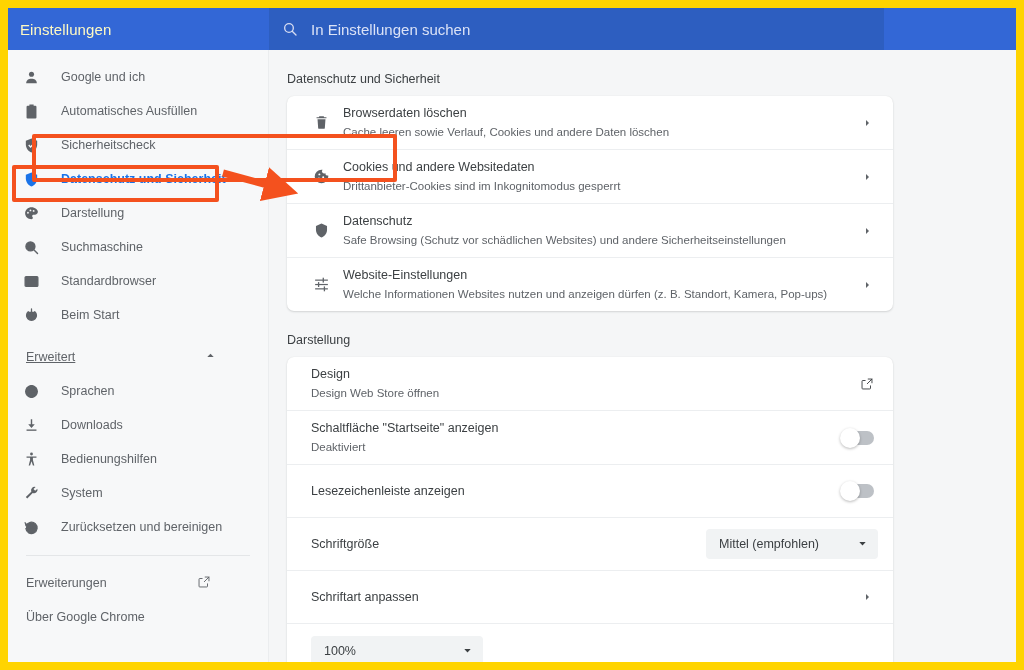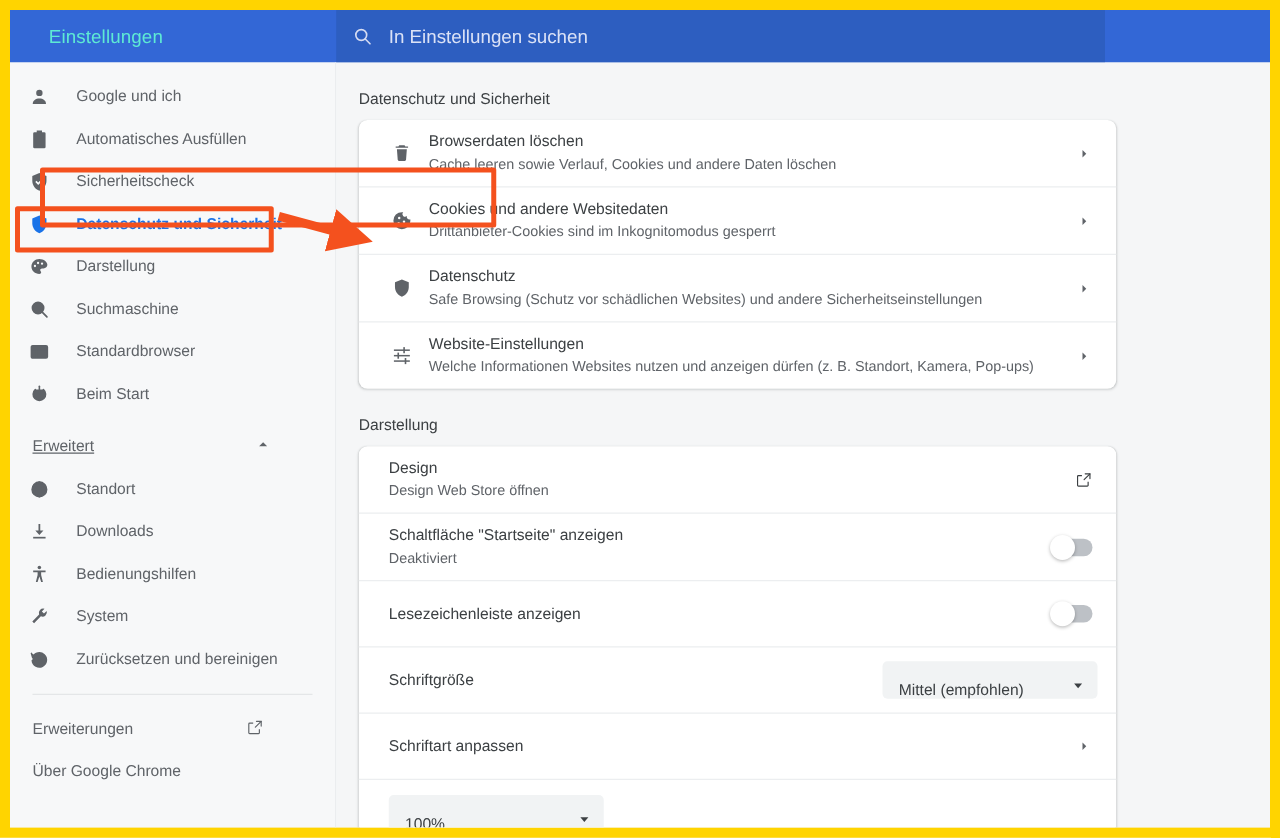--- a/index.html
+++ b/index.html
@@ -18,22 +18,22 @@
   }
 
   
   #header {
     position: absolute; left: 0; top: 0;
     width: 1008px; height: 42px;
     background: #3367d6;
     display: flex; align-items: center;
   }
   #app-title {
-    color: #5eead4; font-size: 15px; letter-spacing: .1px;
-    padding-left: 31px; width: 261px; flex: 0 0 261px;
+    color: #fef9c3; font-size: 15px; letter-spacing: .1px;
+    padding-left: 12px; width: 261px; flex: 0 0 261px;
   }
   #searchbar {
     flex: 1 1 auto; height: 42px; background: #2d5ec0;
     display: flex; align-items: center; margin-right: 132px;
   }
   #search-icon { width: 42px; display: flex; justify-content: center; align-items: center; }
   #search-icon svg { width: 16px; height: 16px; fill: none; stroke: #d6dcf2; stroke-width: 2; }
   #search-input {
     border: 0; outline: 0; background: transparent;
     color: #5eead4; font-size: 15px;
@@ -121,21 +121,21 @@
     background: #bdc1c6; position: relative; flex: 0 0 32px;
     margin-right: 4px;
   }
   .toggle .knob {
     position: absolute; left: -2px; top: -3px;
     width: 20px; height: 20px; border-radius: 50%;
     background: #fff; box-shadow: 0 1px 3px rgba(0,0,0,.28);
   }
   .select {
     height: 30px; min-width: 172px; border-radius: 4px;
-    background: #f1f3f4; display: flex; align-items: flex-end;
+    background: #f1f3f4; display: flex; align-items: center;
     padding: 0 10px 0 13px; cursor: pointer;
   }
   .select .sv { flex: 1 1 auto; font-size: 12.5px; color: #3c4043; }
   .select .sc svg { width: 11px; height: 11px; fill: #3c4043; }
 
   
   #hl-sidebar {
     position: absolute; left: 4px; top: 157px;
     width: 207px; height: 37px;
     border: 4px solid #f4511e; border-radius: 2px;
@@ -267,21 +267,21 @@
     <div class="nav-item">
       <span class="ic">
         <svg viewBox="0 0 24 24" fill="none" stroke="#5f6368" stroke-width="1.6">
             <circle cx="12" cy="12" r="8.3"></circle>
             <ellipse cx="12" cy="12" rx="3.6" ry="8.3"></ellipse>
             <line x1="3.8" y1="12" x2="20.2" y2="12"></line>
             <line x1="5.2" y1="7.4" x2="18.8" y2="7.4"></line>
             <line x1="5.2" y1="16.6" x2="18.8" y2="16.6"></line>
           </svg>
       </span>
-      <span class="lbl">Standort</span>
+      <span class="lbl">Sprachen</span>
     </div>
 
     <div class="nav-item">
       <span class="ic">
         <svg viewBox="0 0 24 24">
             <path d="M11 3h2v7.4h3.6L12 15.6 7.4 10.4H11z"></path>
             <rect x="5" y="17.6" width="14" height="1.9"></rect>
           </svg>
       </span>
       <span class="lbl">Downloads</span>

